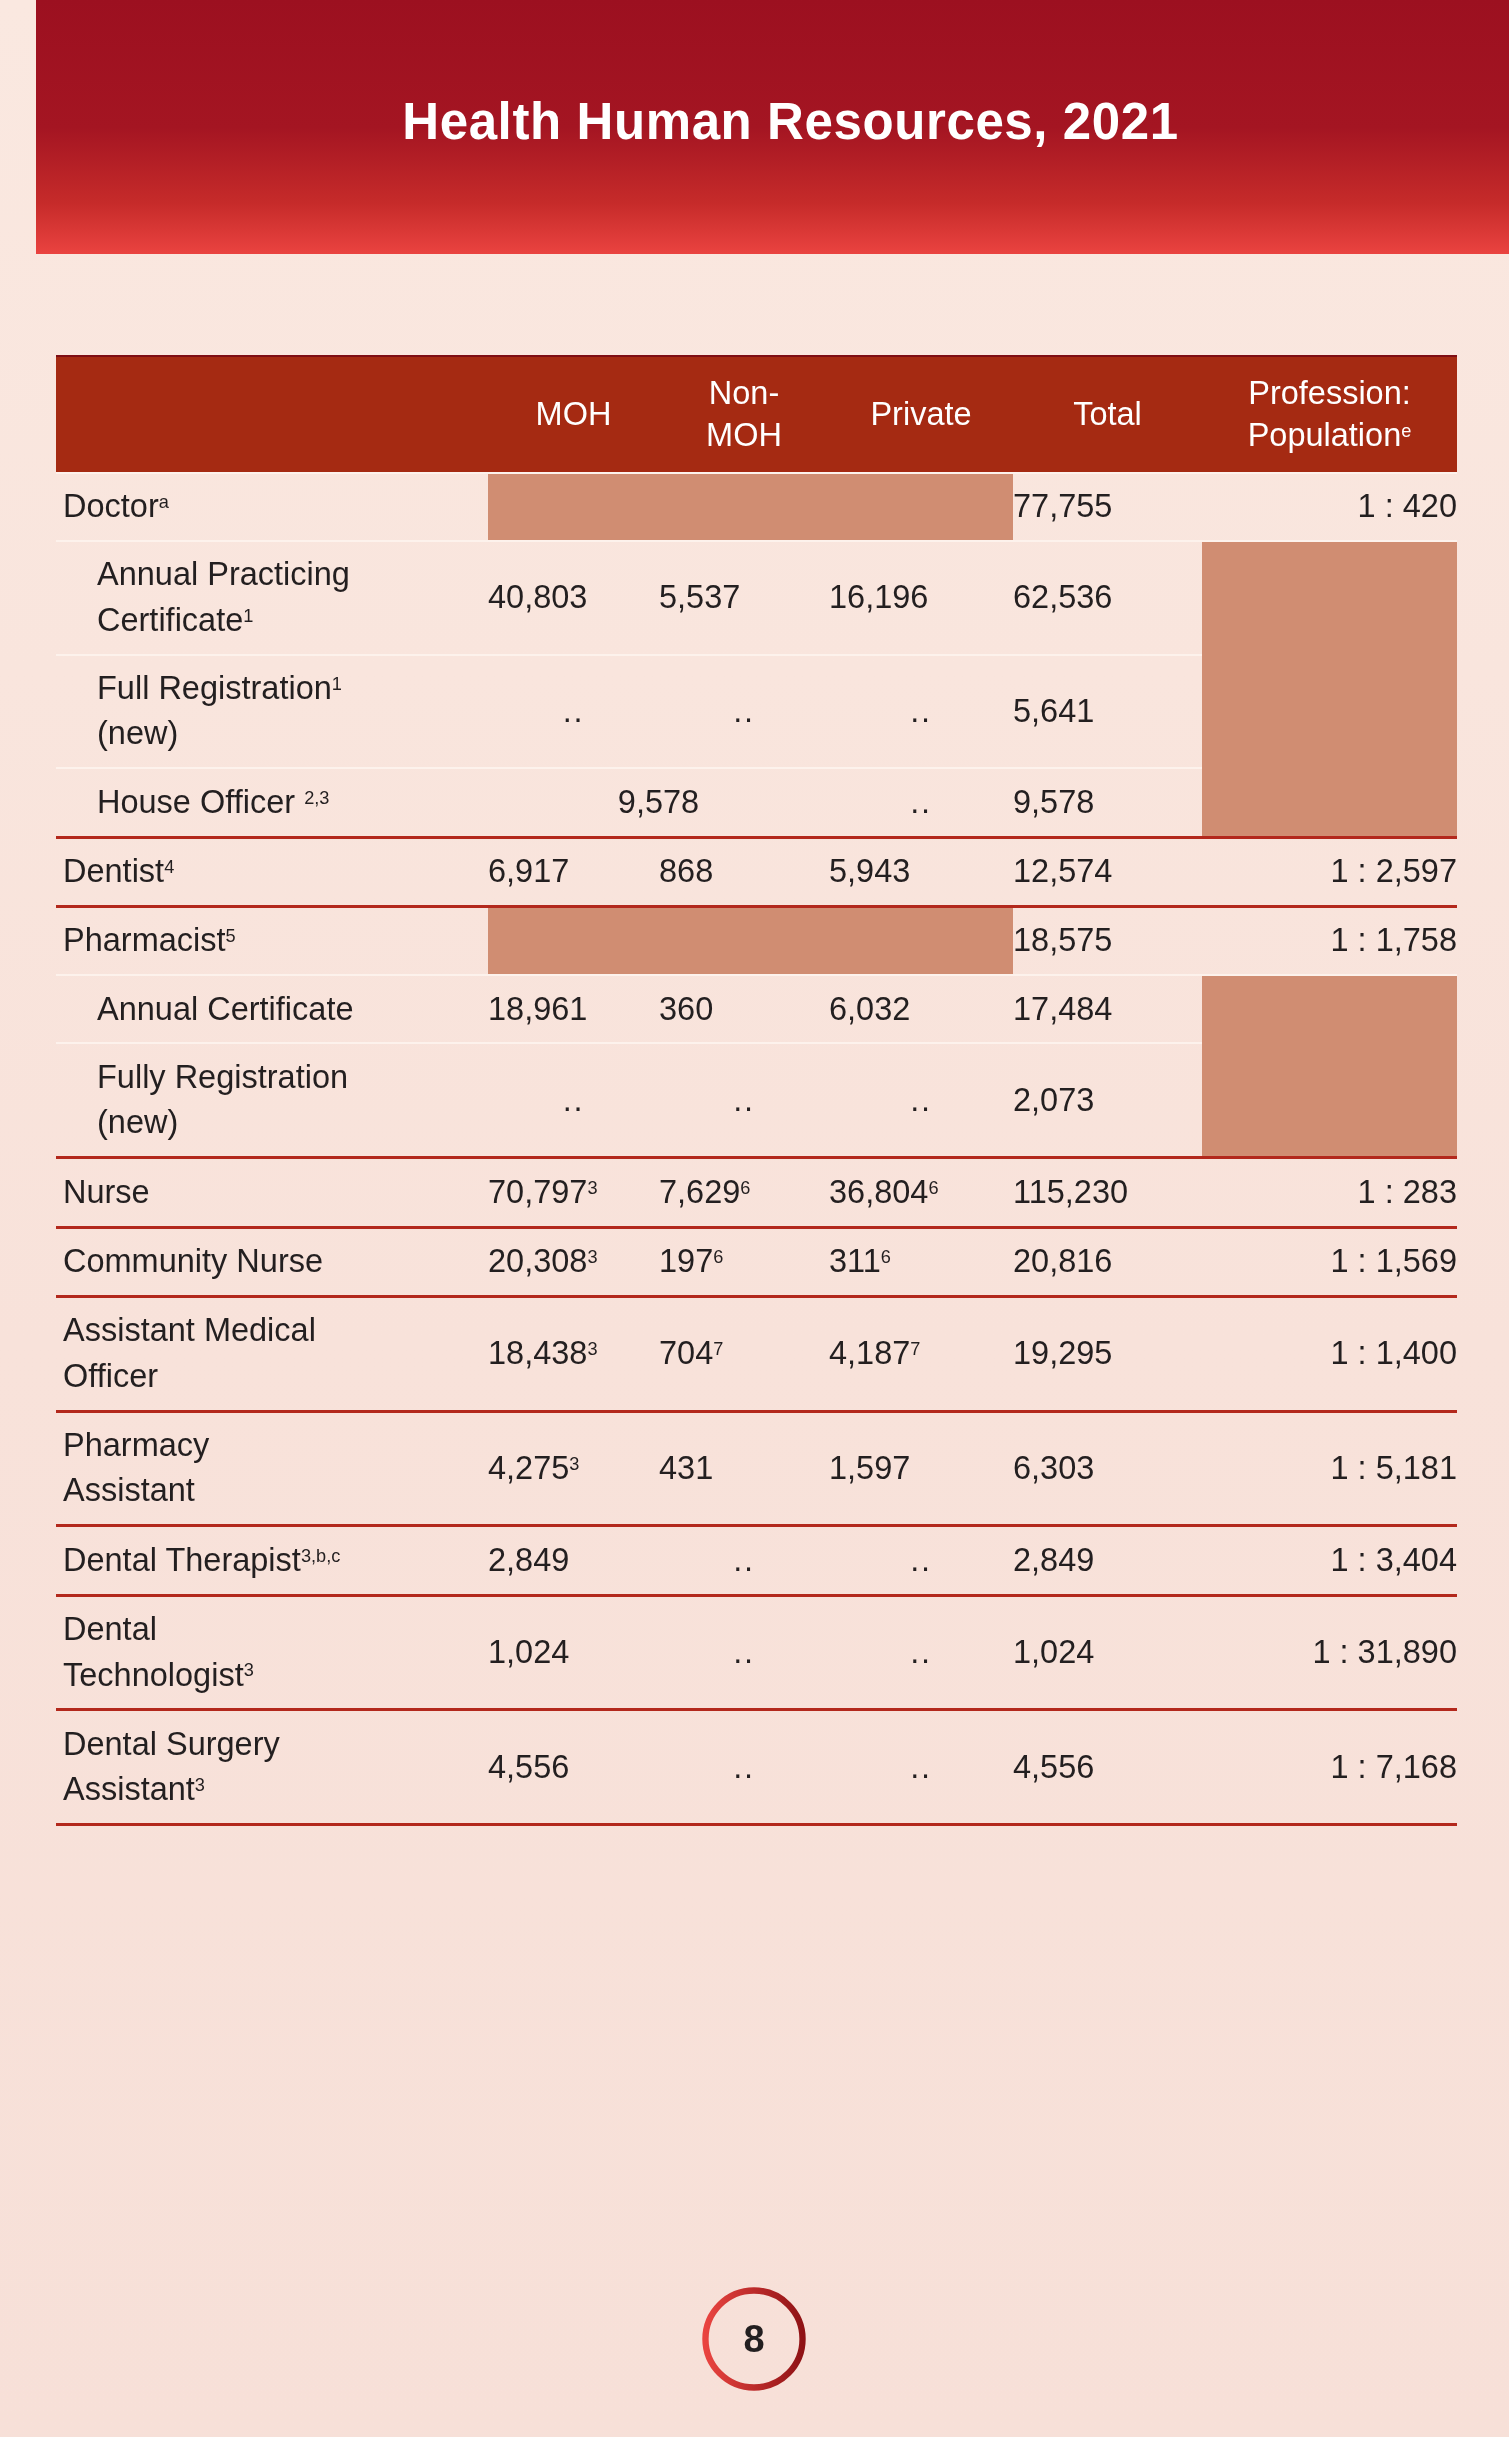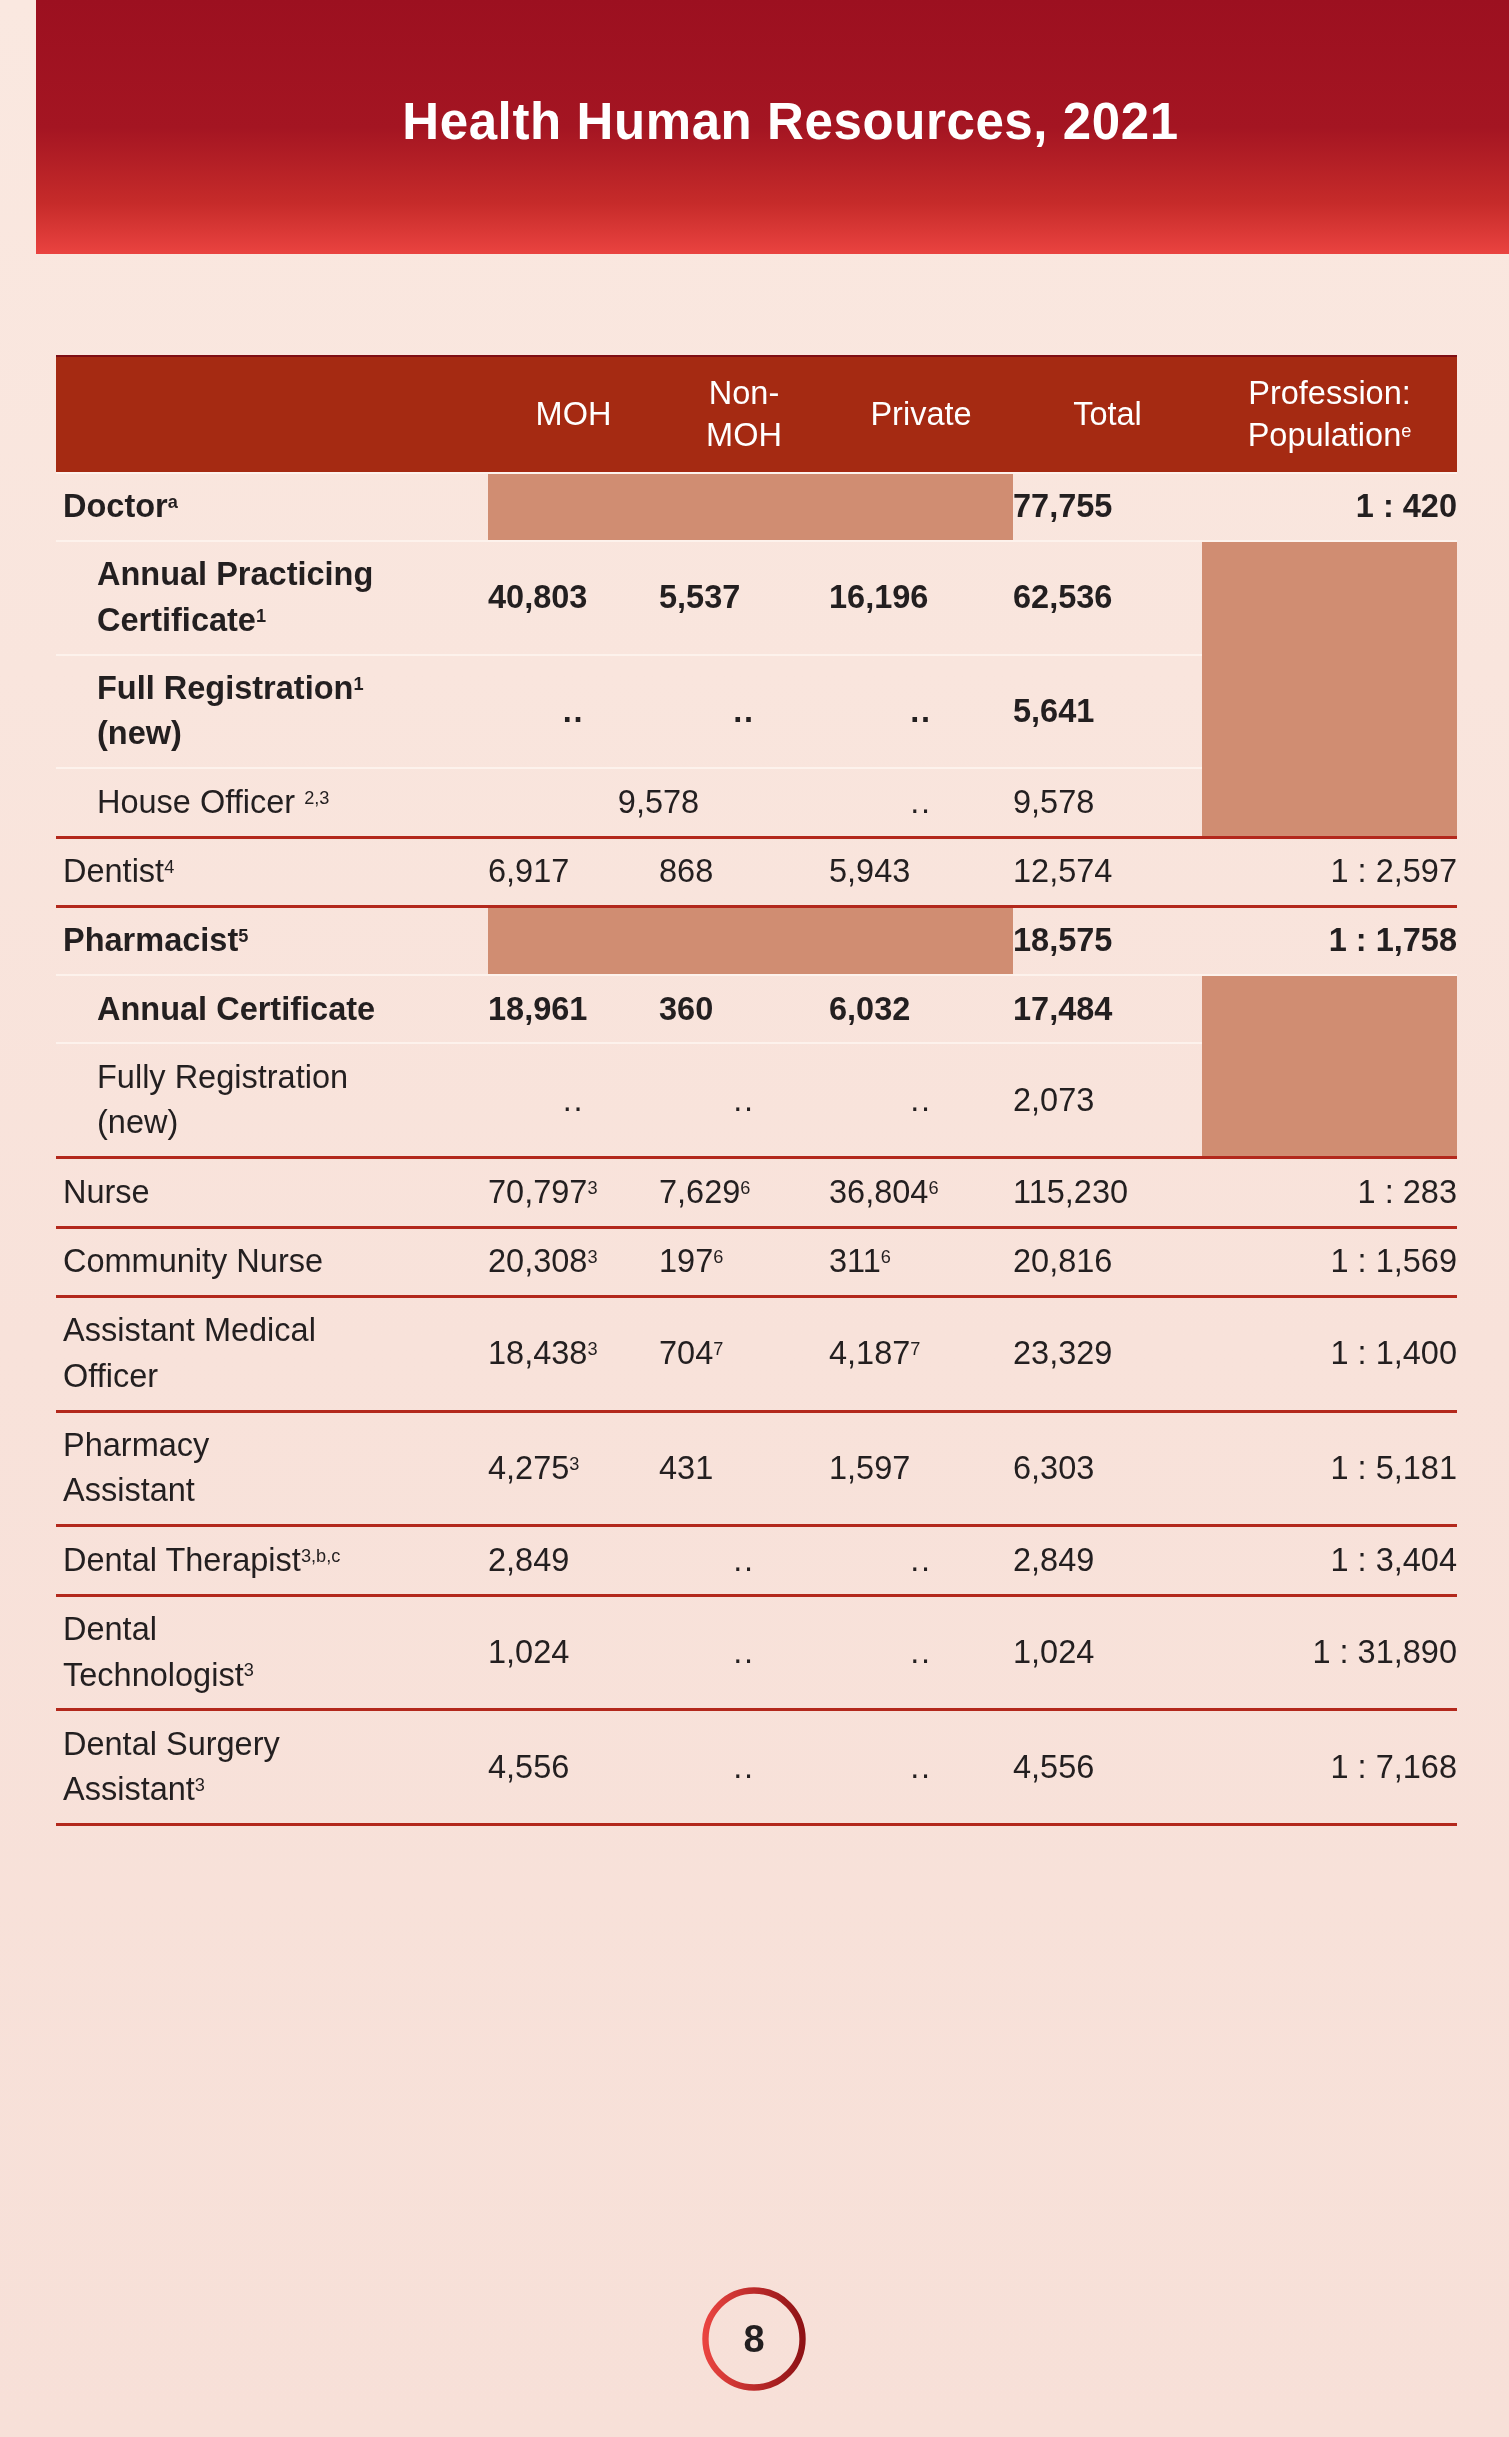--- a/index.html
+++ b/index.html
@@ -29,21 +29,21 @@
            vertical-align:middle; padding:15px 0; line-height:1.3;
            border-top:2.9px solid var(--thead-edge); border-bottom:2.3px solid var(--whiteline);}
   td{vertical-align:middle; padding:10.4px 0;}
   td.label{text-align:left; padding-left:7px;}
   td.label.indent{padding-left:41px;}
   td.num{padding-right:5.8px; white-space:nowrap;}
   td.ctr{text-align:center; white-space:nowrap;}
   td.ratio{text-align:right; white-space:nowrap;}
   td.dots{text-align:center; letter-spacing:1.7px;}
   td.salmon{background:var(--salmon);}
-  tr.b-white > td{border-bottom:2.3px solid var(--whiteline);font-weight:bold;}
+  tr.b-white > td{border-bottom:2.3px solid var(--whiteline);}
   tr.b-red > td{border-bottom:3.5px solid var(--redline);}
   td.end-red{border-bottom:3.5px solid var(--redline) !important;}
   sup{font-size:0.56em; line-height:0; vertical-align:baseline; position:relative; top:-0.5em;}
   
   .badge{position:absolute; left:702px; top:2287px; width:104px; height:104px;}
   .badge svg{position:absolute; left:0; top:0;}
   .badge .num{position:absolute; left:0; top:0; width:104px; height:104px;
               display:flex; align-items:center; justify-content:center;
               font-size:38px; font-weight:700; color:var(--ink);}
 </style>
@@ -147,21 +147,21 @@
             <td class="num">197<sup>6</sup></td>
             <td class="num">311<sup>6</sup></td>
             <td class="num">20,816</td>
             <td class="ratio">1 : 1,569</td>
           </tr>
           <tr class="b-red">
             <td class="label">Assistant Medical<br>Officer</td>
             <td class="num">18,438<sup>3</sup></td>
             <td class="num">704<sup>7</sup></td>
             <td class="num">4,187<sup>7</sup></td>
-            <td class="num">23,329</td>
+            <td class="num">19,295</td>
             <td class="ratio">1 : 1,400</td>
           </tr>
           <tr class="b-red">
             <td class="label">Pharmacy<br>Assistant</td>
             <td class="num">4,275<sup>3</sup></td>
             <td class="num">431</td>
             <td class="num">1,597</td>
             <td class="num">6,303</td>
             <td class="ratio">1 : 5,181</td>
           </tr>

